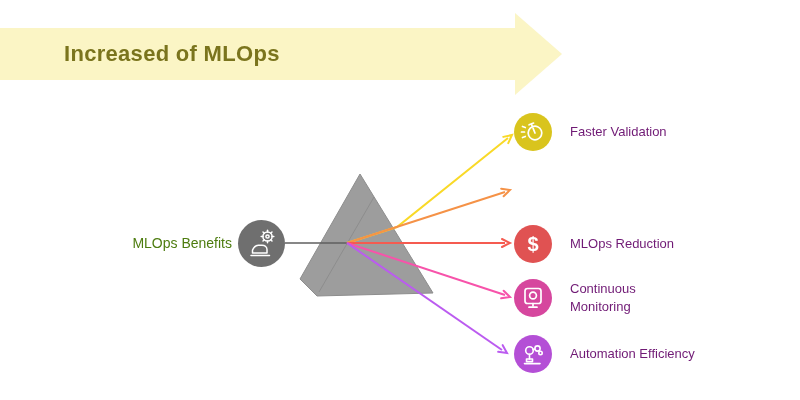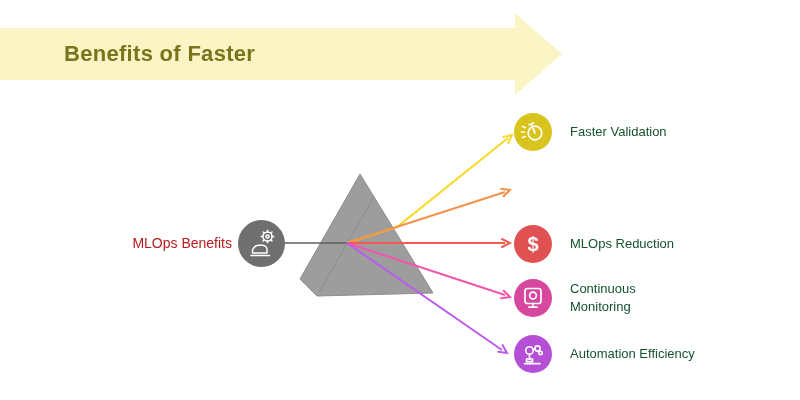--- a/index.html
+++ b/index.html
@@ -11,38 +11,38 @@
   .banner-body{position:absolute;left:0;top:28px;width:515px;height:52px;}
   .banner-head{position:absolute;left:515px;top:13px;width:0;height:0;
     border-top:41px solid transparent;border-bottom:41px solid transparent;
     border-left:47px solid #fbf5c5;}
   .banner-title{position:absolute;left:64px;top:28px;height:52px;line-height:52px;
     font-size:22px;font-weight:bold;letter-spacing:.3px;color:#7a741d;}
   
   .diagram{position:absolute;left:0;top:0;}
   
   .hub-label{position:absolute;left:116px;top:235px;width:116px;text-align:right;
-    font-size:14px;color:#b91c1c;}
+    font-size:14px;color:#4d7c0f;}
   .hub-circle{position:absolute;left:238px;top:220px;width:47px;height:47px;border-radius:50%;
     display:flex;align-items:center;justify-content:center;background:#6f6f6f;}
   
   .benefit-row{position:absolute;left:514px;display:flex;align-items:center;}
   .icon-circle{flex:0 0 38px;width:38px;height:38px;border-radius:50%;
     display:flex;align-items:center;justify-content:center;}
-  .benefit-label{margin-left:18px;width:126px;font-size:13px;line-height:1.4;color:#14532d;}
+  .benefit-label{margin-left:18px;width:126px;font-size:13px;line-height:1.4;color:#701a75;}
   .dollar-glyph{color:#ffffff;font-size:20px;font-weight:bold;line-height:1;}
 </style>
 </head>
 <body>
 
 <div class="canvas">
 
   <div class="banner-body" style="background: rgb(251, 245, 197);"></div>
   <div class="banner-head" style="border-left-color: rgb(251, 245, 197);"></div>
-  <div class="banner-title" style="color: rgb(122, 116, 29);">Benefits of Faster</div>
+  <div class="banner-title" style="color: rgb(122, 116, 29);">Increased of MLOps</div>
 
   <svg class="diagram" width="800" height="400" viewBox="0 0 800 400">
     <polygon id="prism-body" points="360,174 300,279 317,296 433,293" fill="#9d9d9d" stroke="#8d8d8d" stroke-width="1" stroke-linejoin="round"></polygon>
     <line id="prism-edge" x1="374" y1="197" x2="319" y2="292" stroke="#8d8d8d" stroke-width="1"></line>
     <line id="hub-connector" x1="285" y1="243" x2="347" y2="243" stroke="#5f5f5f" stroke-width="1.5"></line>
 
     <polyline points="347,243 397,227 508,138" fill="none" stroke-width="2" stroke="#f9d927"></polyline>
     <g transform="translate(512,135) rotate(-38.7)">
       <path d="M-8,-4 L0,0 L-8,4" fill="none" stroke-width="2" stroke-linecap="round" stroke="#f9d927"></path>
       </g>

